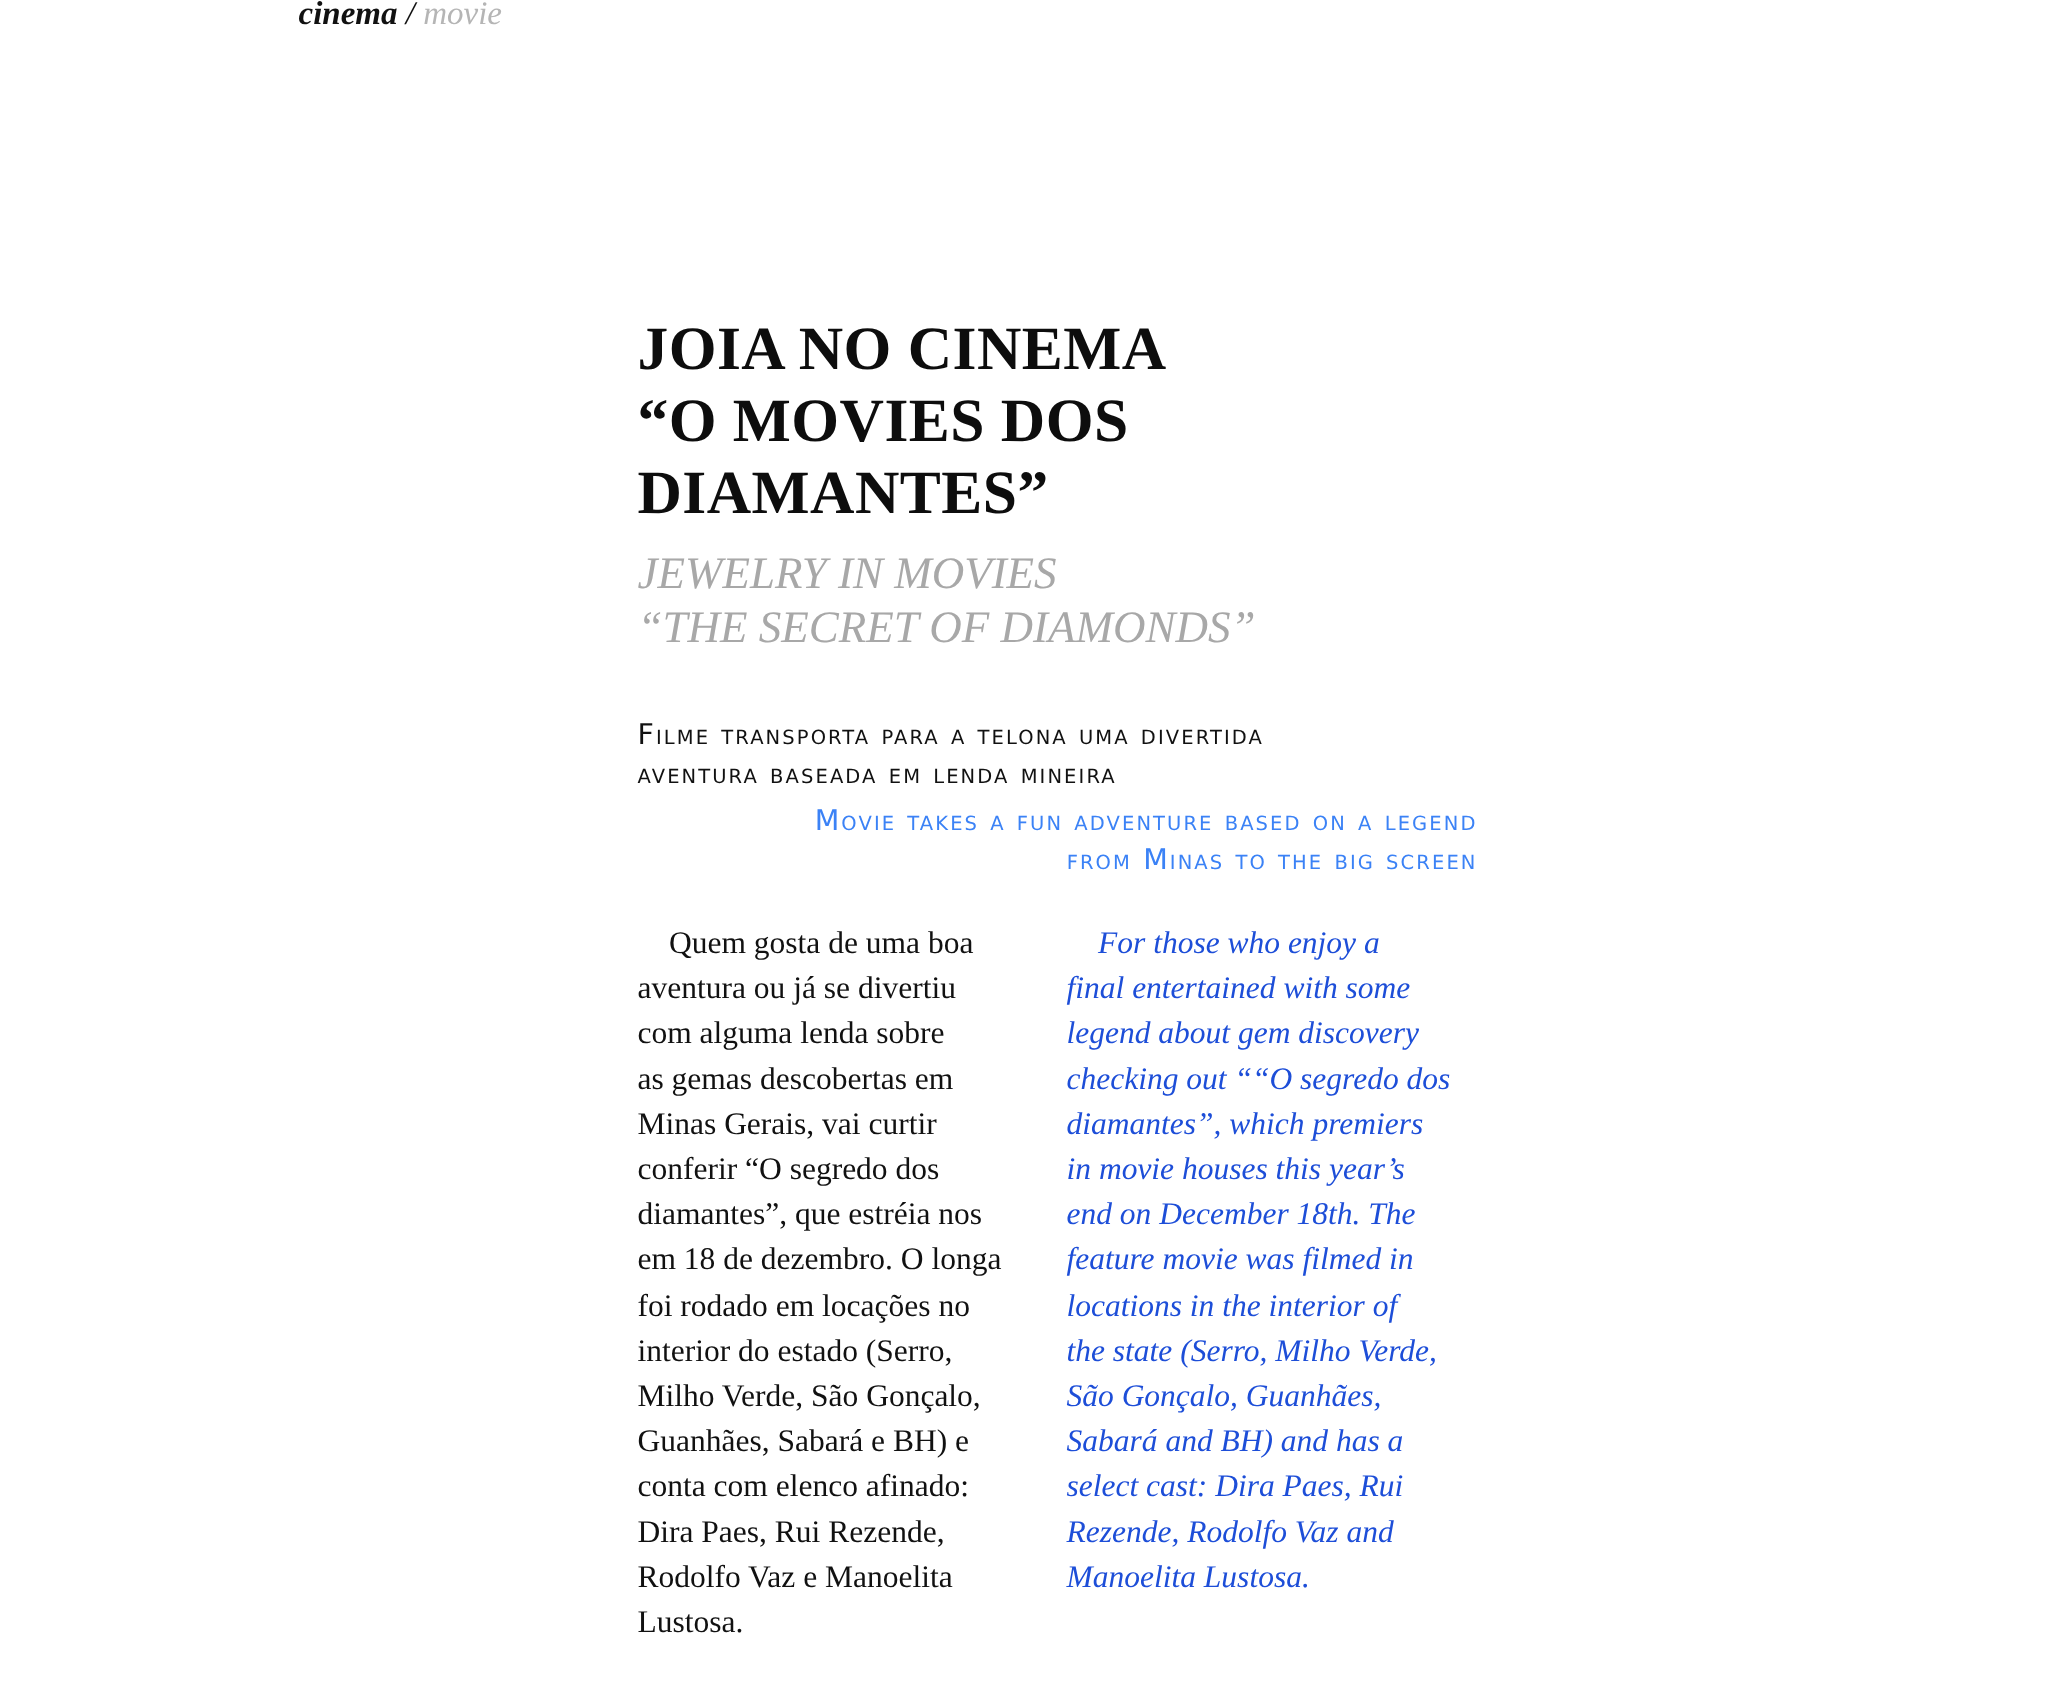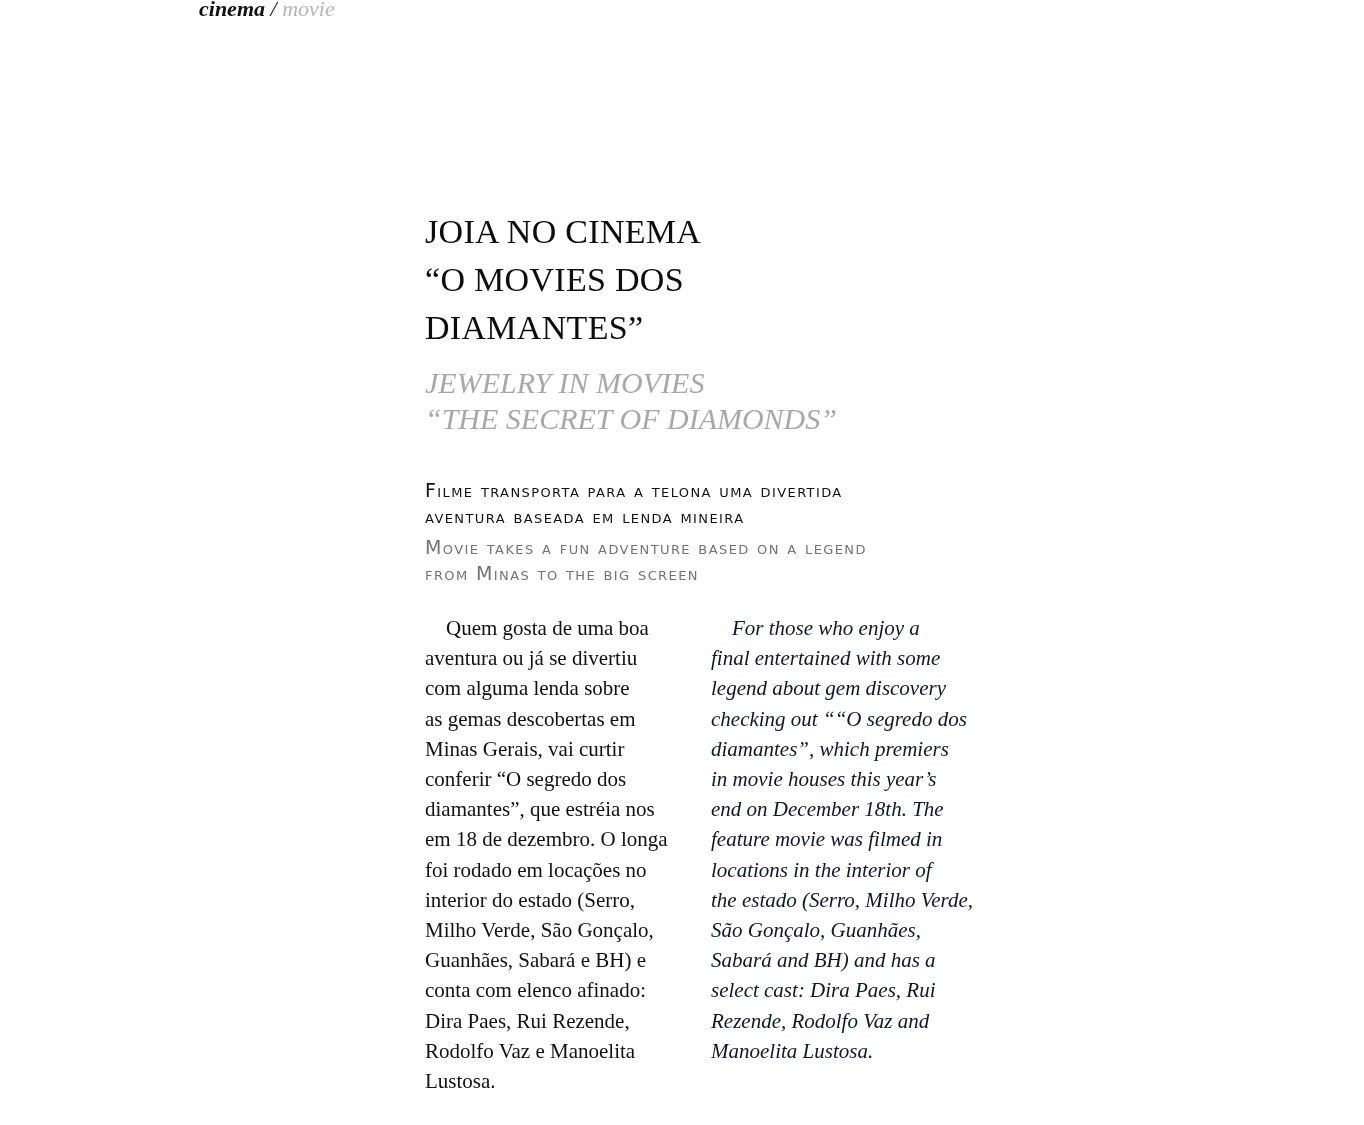--- a/index.html
+++ b/index.html
@@ -30,22 +30,22 @@
 
     .article {
       position: absolute;
       left: 425px;
       top: 208px;
       width: 560px;
     }
     .title-pt {
       margin: 0;
       font-family: "Liberation Serif", serif;
-      font-weight: normal;
-      font-size: 34px;
+      font-weight: bold;
+      font-size: 41px;
       line-height: 48px;
       color: #0d0d0d;
       letter-spacing: 0.3px;
     }
     .title-pt span { display: block; }
     .title-en {
       margin: 13px 0 0 0;
       font-family: "Liberation Serif", serif;
       font-weight: normal;
       font-size: 30px;
@@ -63,22 +63,23 @@
       line-height: 26px;
       color: #111111;
       letter-spacing: 1.4px;
     }
     .subtitle-en {
       margin: 5px 0 14px 0;
       font-family: "DejaVu Sans", sans-serif;
       font-variant: small-caps;
       font-size: 19px;
       line-height: 26px;
-      color: #737373;
+      color: #3b82f6;
       letter-spacing: 1.4px;
+      text-align: right;
     }
     .subtitle-pt span, .subtitle-en span { display: block; white-space: nowrap; }
 
     .columns {
       position: absolute;
       left: 425px;
       top: 613px;
       width: 570px;
     }
     .col {
@@ -90,21 +91,21 @@
     .col span { display: block; white-space: nowrap; }
     .col-pt {
       left: 0;
       width: 270px;
       color: #111111;
       font-family: "Liberation Serif", serif;
     }
     .col-en {
       left: 286px;
       width: 280px;
-      color: #0f172a;
+      color: #1d4ed8;
       font-family: "Liberation Serif", serif;
       font-style: italic;
     }
     .indent { padding-left: 21px; }
   </style>
 </head>
 <body>
 
 <div class="section-label">
   <span class="pt">cinema</span>
@@ -154,20 +155,20 @@
   <div class="col col-en">
     <span class="indent">For those who enjoy a</span>
     <span>final entertained with some</span>
     <span>legend about gem discovery</span>
     <span>checking out ““O segredo dos</span>
     <span>diamantes”, which premiers</span>
     <span>in movie houses this year’s</span>
     <span>end on December  18th. The</span>
     <span>feature movie was filmed in</span>
     <span>locations in the interior of</span>
-    <span>the estado (Serro, Milho Verde,</span>
+    <span>the state (Serro, Milho Verde,</span>
     <span>São Gonçalo, Guanhães,</span>
     <span>Sabará and BH) and has a</span>
     <span>select cast: Dira Paes, Rui</span>
     <span>Rezende, Rodolfo Vaz and</span>
     <span>Manoelita Lustosa.</span>
   </div>
 </div>
 
 </body></html>

